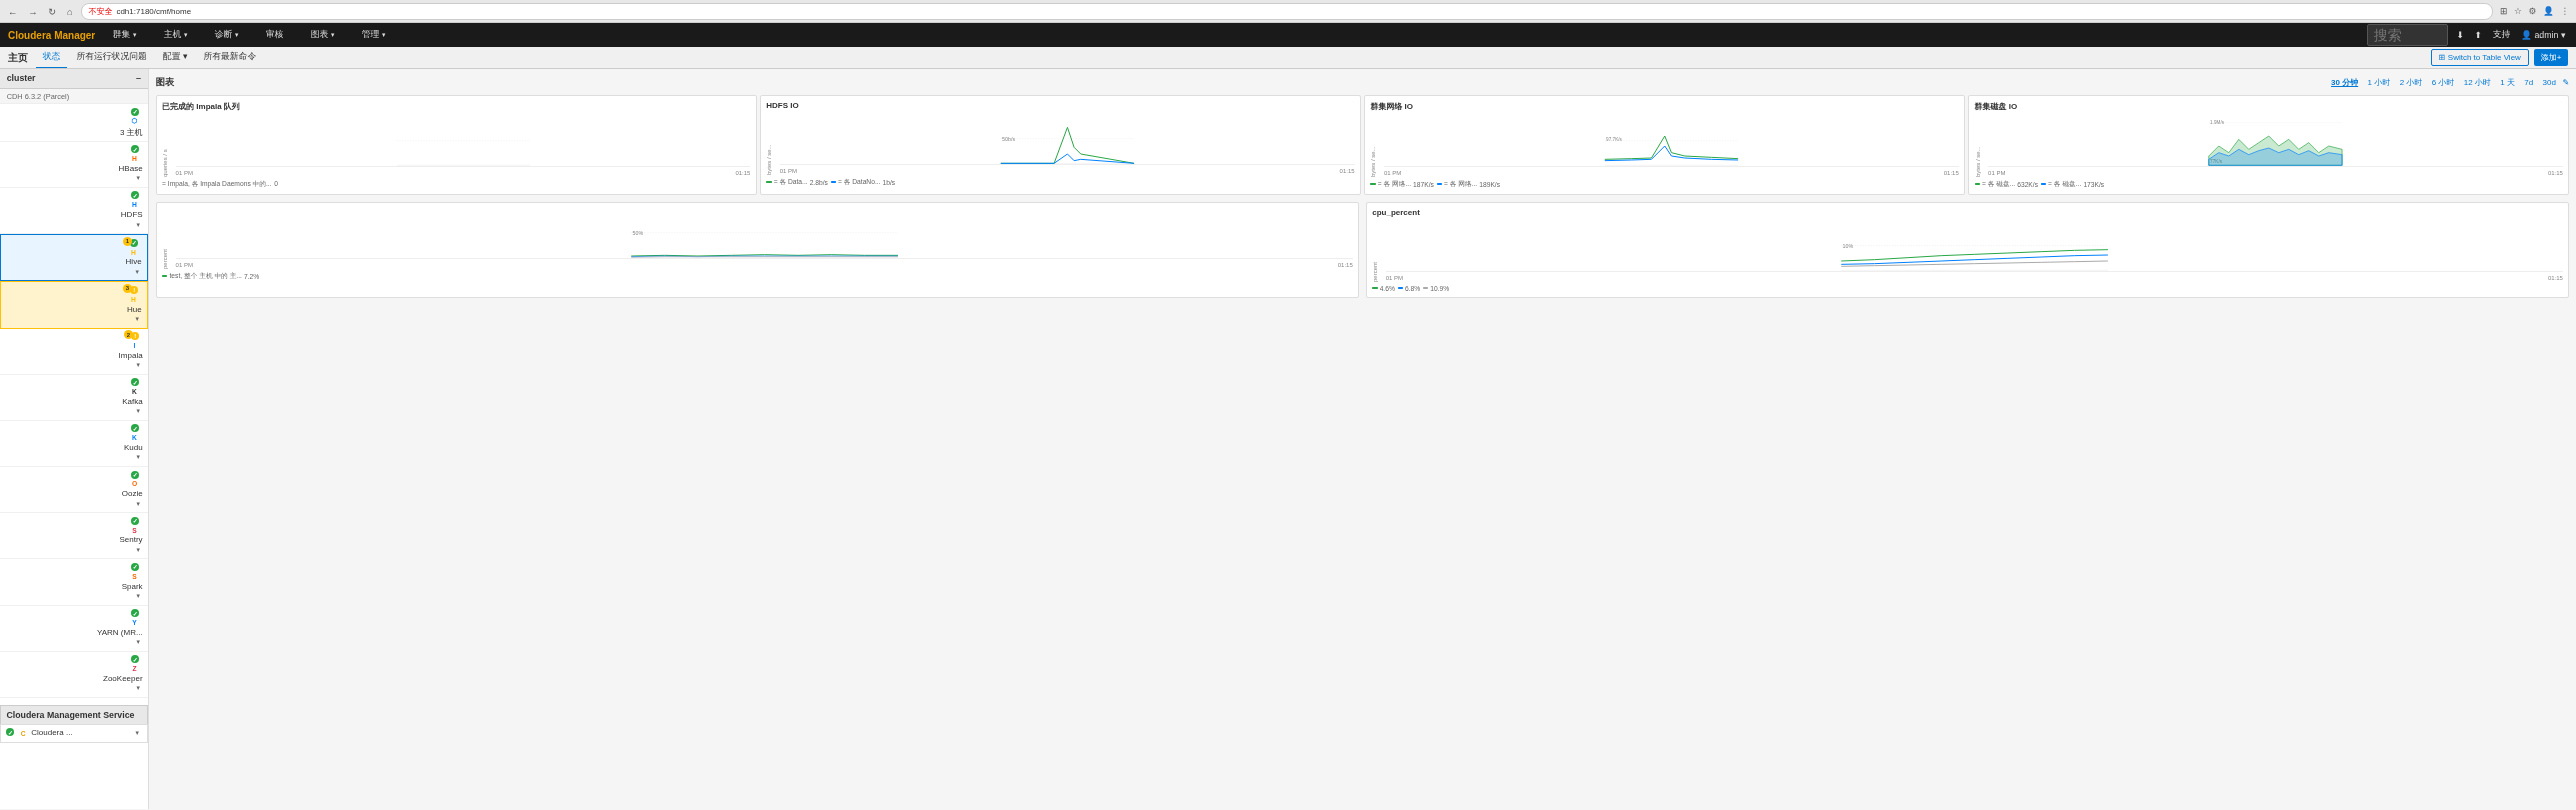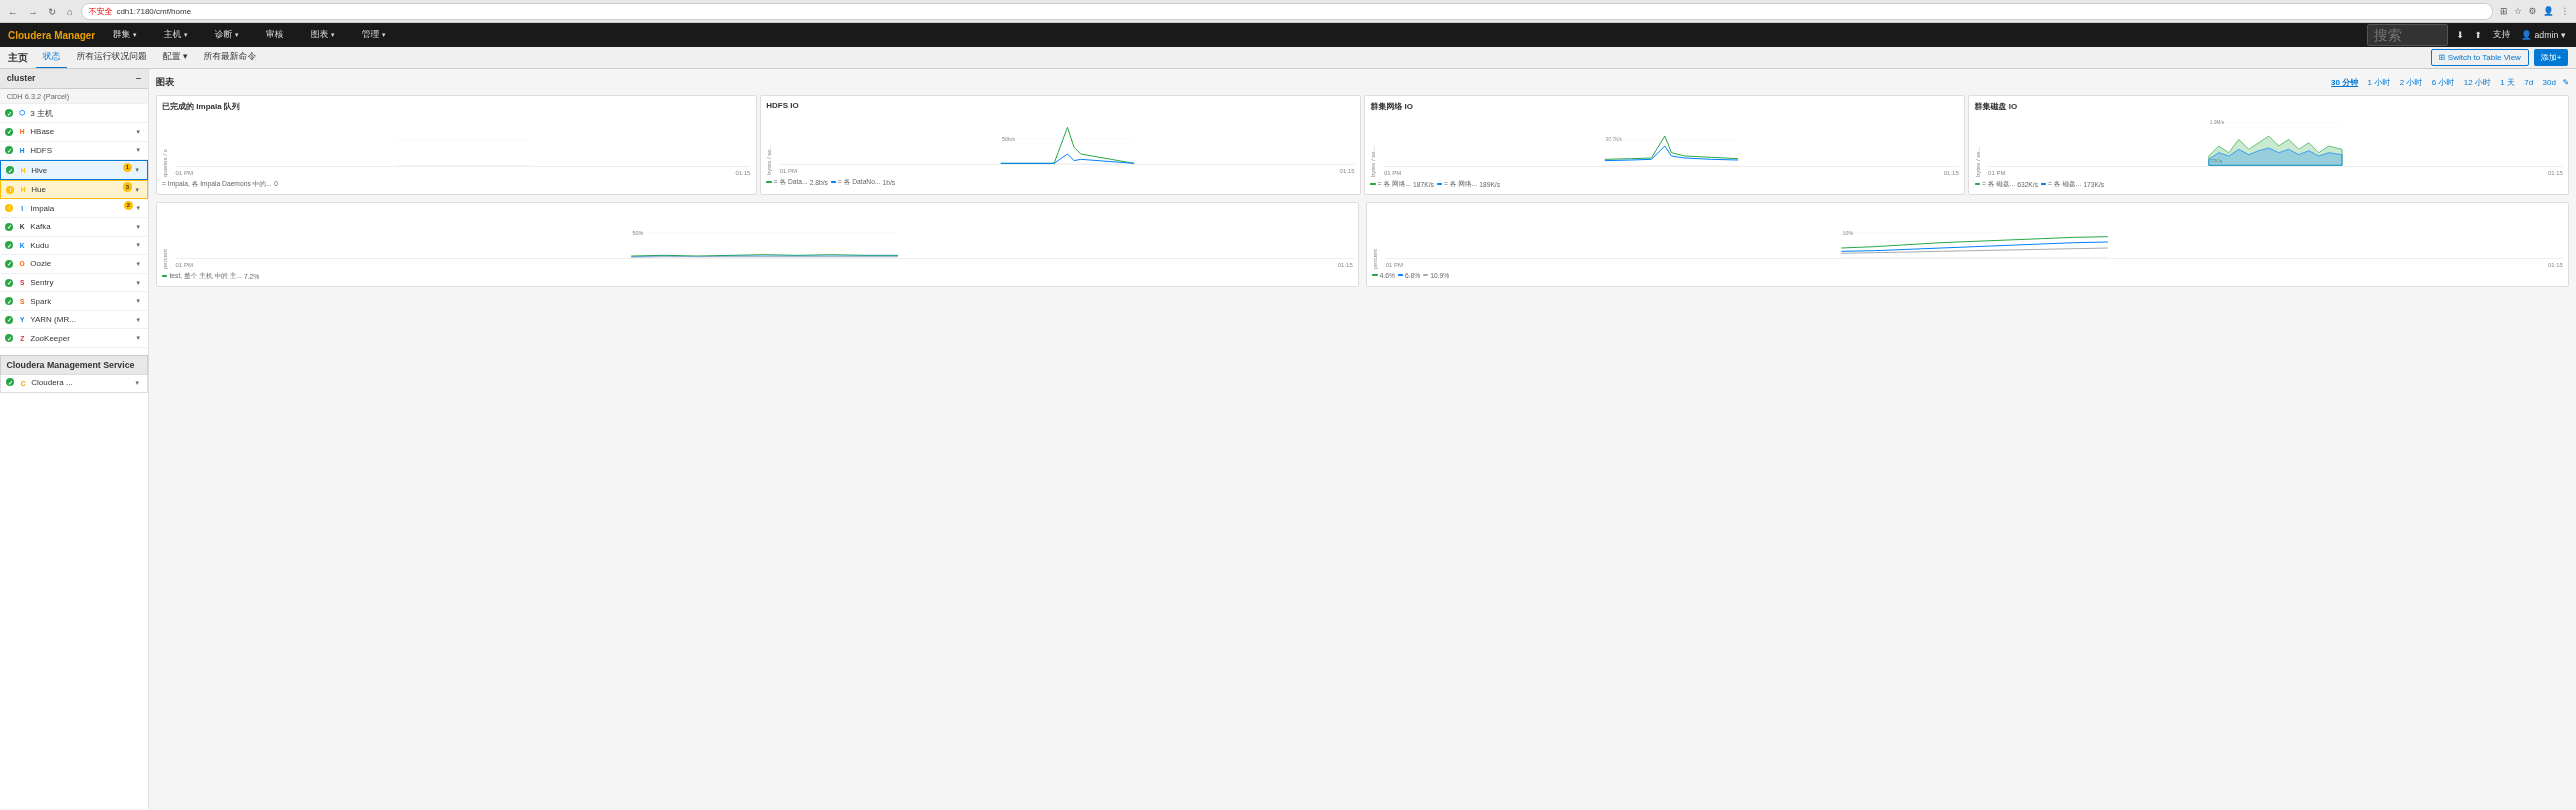--- a/index.html
+++ b/index.html
@@ -187,25 +187,26 @@
     }
     .sidebar-section-label {
       background: #f5f5f5;
       padding: 2.7px 6.7px;
       font-size: 7.4px;
       color: #666;
       border-bottom: 0.7px solid #eee;
     }
     .sidebar-item {
       display: flex;
-      align-items: center;
+      align-items: flex-end;
       padding: 3.4px 5.4px;
       border-bottom: 0.7px solid #f0f0f0;
       cursor: pointer;
       position: relative;
+      flex-direction: column;
     }
     .sidebar-item.highlighted { background: #e8f4ff; border: 1.3px solid #0078d4; }
     .sidebar-item.highlighted2 { background: #fff3cd; border: 1.3px solid #ffc107; }
     .status-dot {
       width: 8px;
       height: 8px;
       border-radius: 50%;
       margin-right: 3.4px;
       flex-shrink: 0;
       display: flex;
@@ -731,20 +732,21 @@
         <div class="chart-legend">
           <div class="legend-item">
             <div class="legend-dot" style="background:#28a745;"></div>
             <span>test, 整个 主机 中的 主...</span>
             <span>7.2%</span>
           </div>
         </div>
       </div>
 
       <div class="chart-card">
+        <div class="chart-title">cpu_percent</div>
         <div class="chart-area">
           <span class="chart-y-label">percent</span>
           <div class="chart-inner">
             <svg class="chart-svg" viewBox="0 0 400 75" style="font-size:13px">
               <line x1="0" y1="74" x2="400" y2="74" stroke="#eee"></line>
               <line x1="0" y1="37" x2="400" y2="37" stroke="#eee" stroke-dasharray="2,2"></line>
               <text x="2" y="40" font-size="8" fill="#888">10%</text>
               <polyline points="0,60 50,58 100,55 150,52 200,50 250,48 300,46 350,44 400,43" fill="none" stroke="#28a745" stroke-width="1.5"></polyline>
               <polyline points="0,65 50,64 100,62 150,60 200,58 250,56 300,54 350,52 400,51" fill="none" stroke="#0080ff" stroke-width="1.5"></polyline>
               <polyline points="0,68 50,67 100,66 150,65 200,64 250,63 300,62 350,61 400,60" fill="none" stroke="#aaa" stroke-width="1.5"></polyline>

